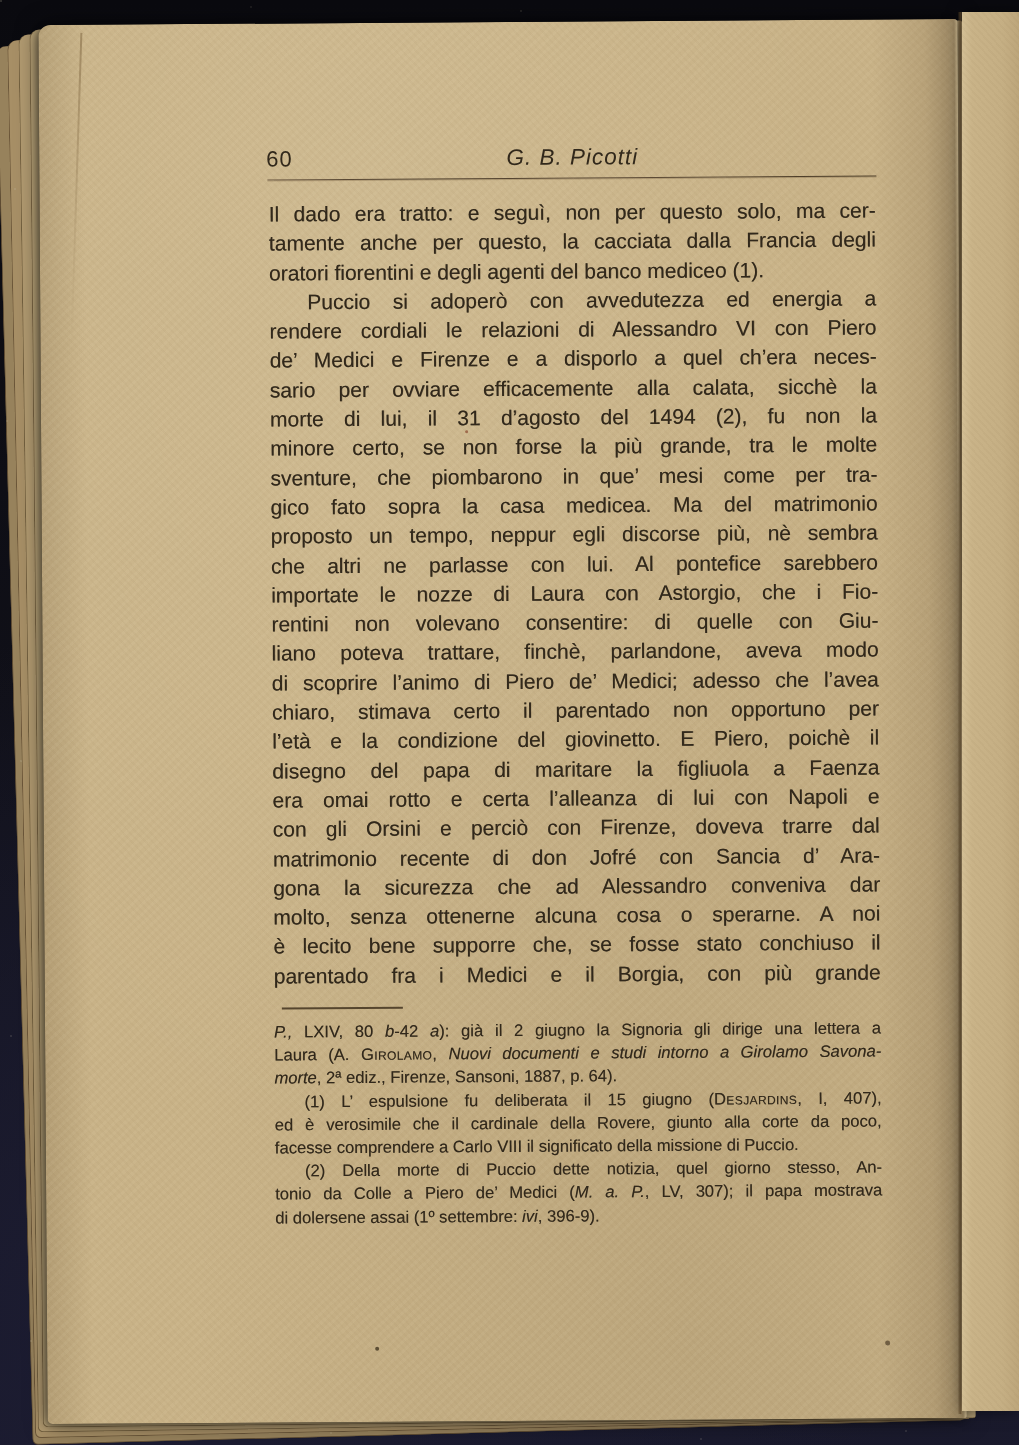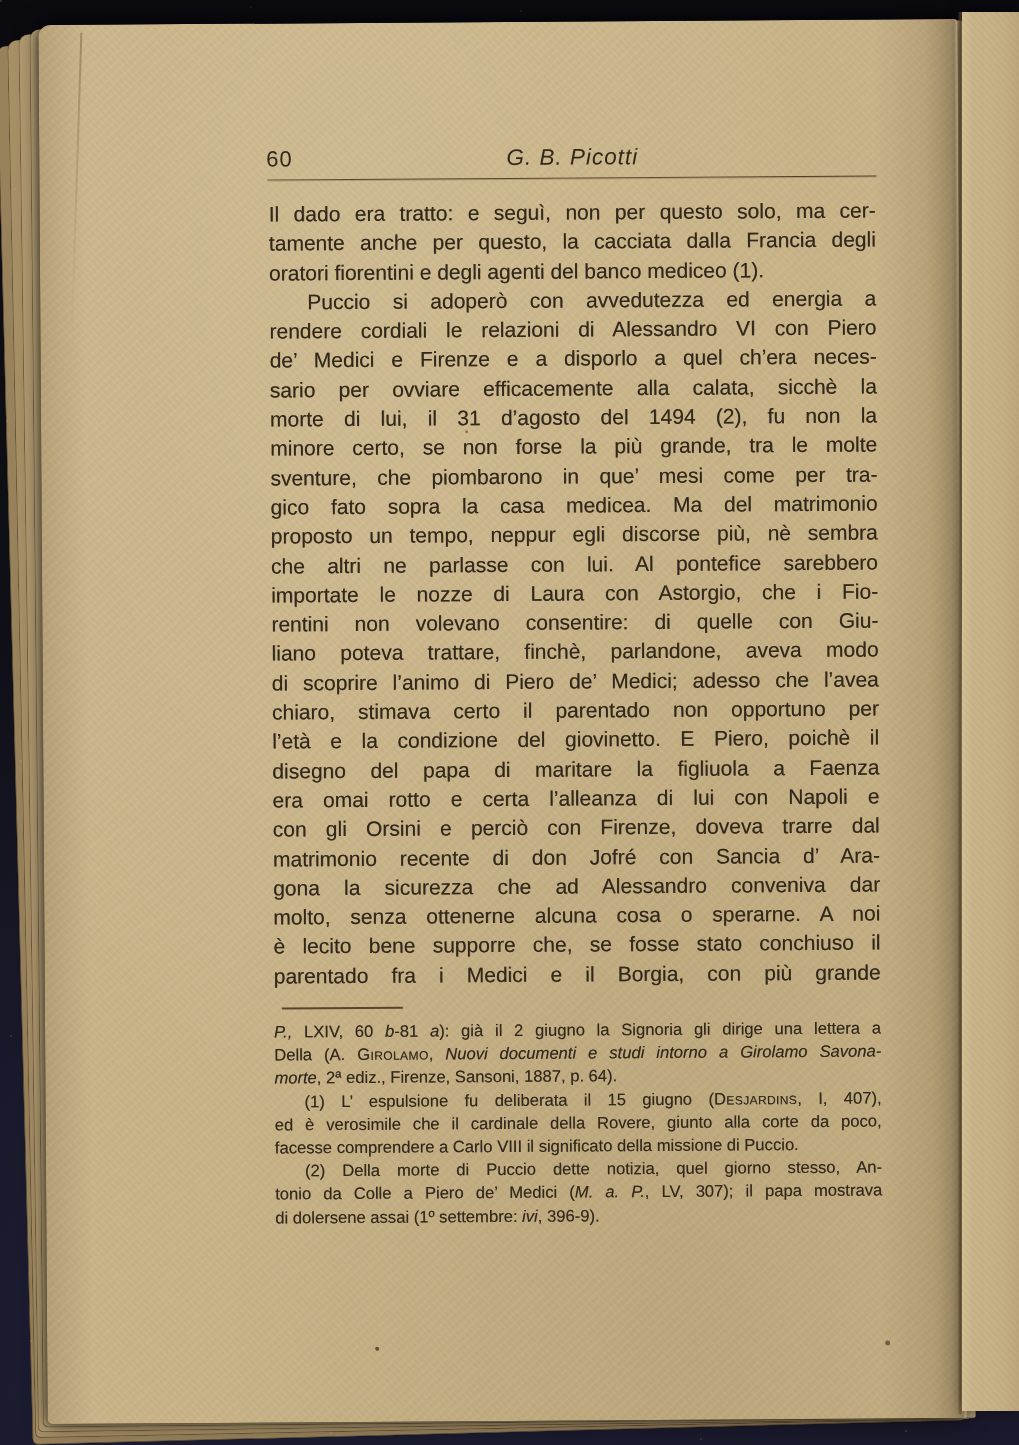--- a/index.html
+++ b/index.html
@@ -128,22 +128,22 @@
         <div class="bl">con gli Orsini e perciò con Firenze, doveva trarre dal</div>
         <div class="bl">matrimonio recente di don Jofré con Sancia d’ Ara-</div>
         <div class="bl">gona la sicurezza che ad Alessandro conveniva dar</div>
         <div class="bl">molto, senza ottenerne alcuna cosa o sperarne. A noi</div>
         <div class="bl">è lecito bene supporre che, se fosse stato conchiuso il</div>
         <div class="bl">parentado fra i Medici e il Borgia, con più grande</div>
       </div>
 
     <div class="fn-rule"></div>
     <div class="footnotes ink">
-        <div class="fl"><span class="it">P.,</span><span> LXIV, 60 </span><span class="it">b</span><span>-81 </span><span class="it">a</span><span>): già il 2 giugno la Signoria gli dirige una lettera a</span></div>
-        <div class="fl"><span>Della (A. </span><span class="sc">Girolamo</span><span>, </span><span class="it">Nuovi documenti e studi intorno a Girolamo Savona-</span></div>
+        <div class="fl"><span class="it">P.,</span><span> LXIV, 80 </span><span class="it">b</span><span>-42 </span><span class="it">a</span><span>): già il 2 giugno la Signoria gli dirige una lettera a</span></div>
+        <div class="fl"><span>Laura (A. </span><span class="sc">Girolamo</span><span>, </span><span class="it">Nuovi documenti e studi intorno a Girolamo Savona-</span></div>
         <div class="fl end"><span class="it">morte</span><span>, 2ª ediz., Firenze, Sansoni, 1887, p. 64).</span></div>
         <div class="fl ind"><span>(1) L’ espulsione fu deliberata il 15 giugno (</span><span class="sc">Desjardins</span><span>, I, 407),</span></div>
         <div class="fl"><span>ed è verosimile che il cardinale della Rovere, giunto alla corte da poco,</span></div>
         <div class="fl end"><span>facesse comprendere a Carlo VIII il significato della missione di Puccio.</span></div>
         <div class="fl ind"><span>(2) Della morte di Puccio dette notizia, quel giorno stesso, An-</span></div>
         <div class="fl"><span>tonio da Colle a Piero de’ Medici (</span><span class="it">M. a. P.</span><span>, LV, 307); il papa mostrava</span></div>
         <div class="fl end"><span>di dolersene assai (1º settembre: </span><span class="it">ivi</span><span>, 396-9).</span></div>
       </div>
 
     <div class="speck a"></div>

